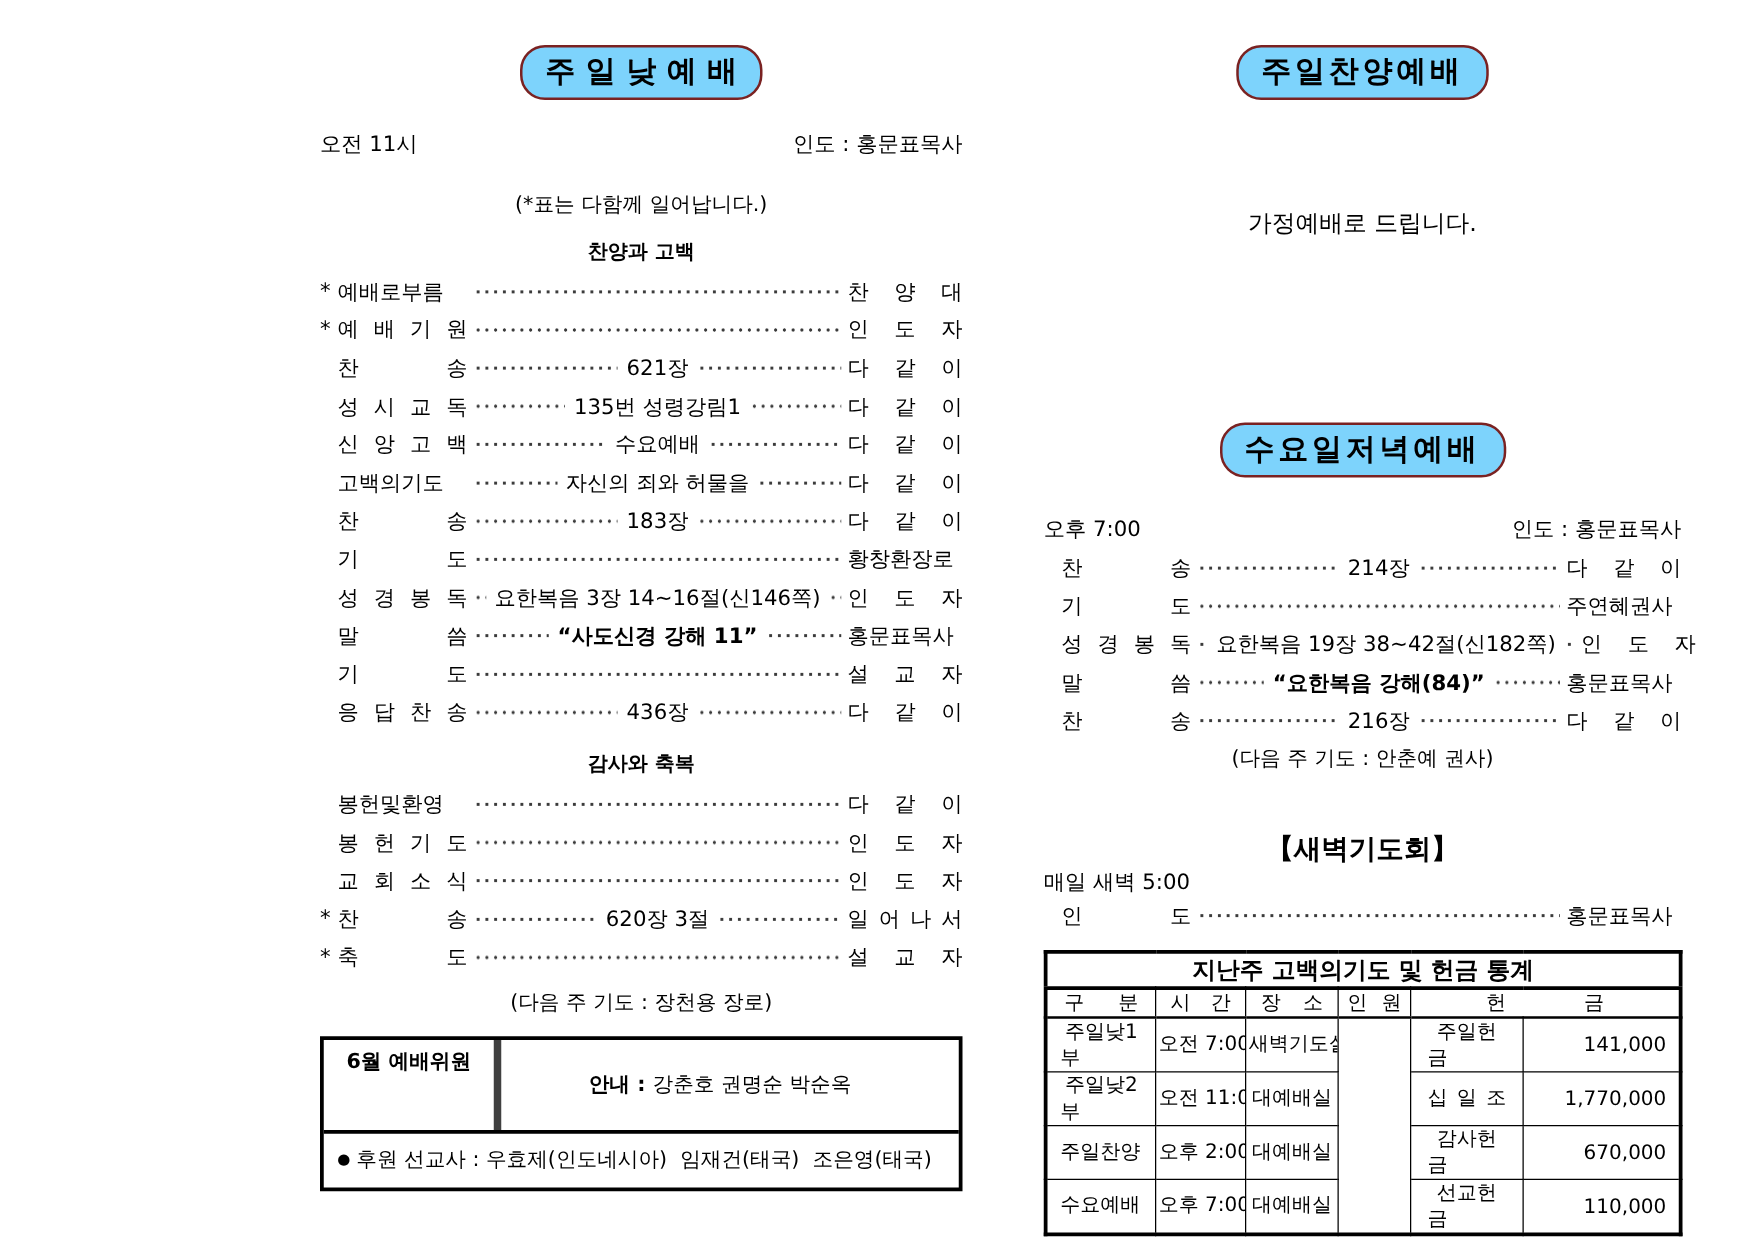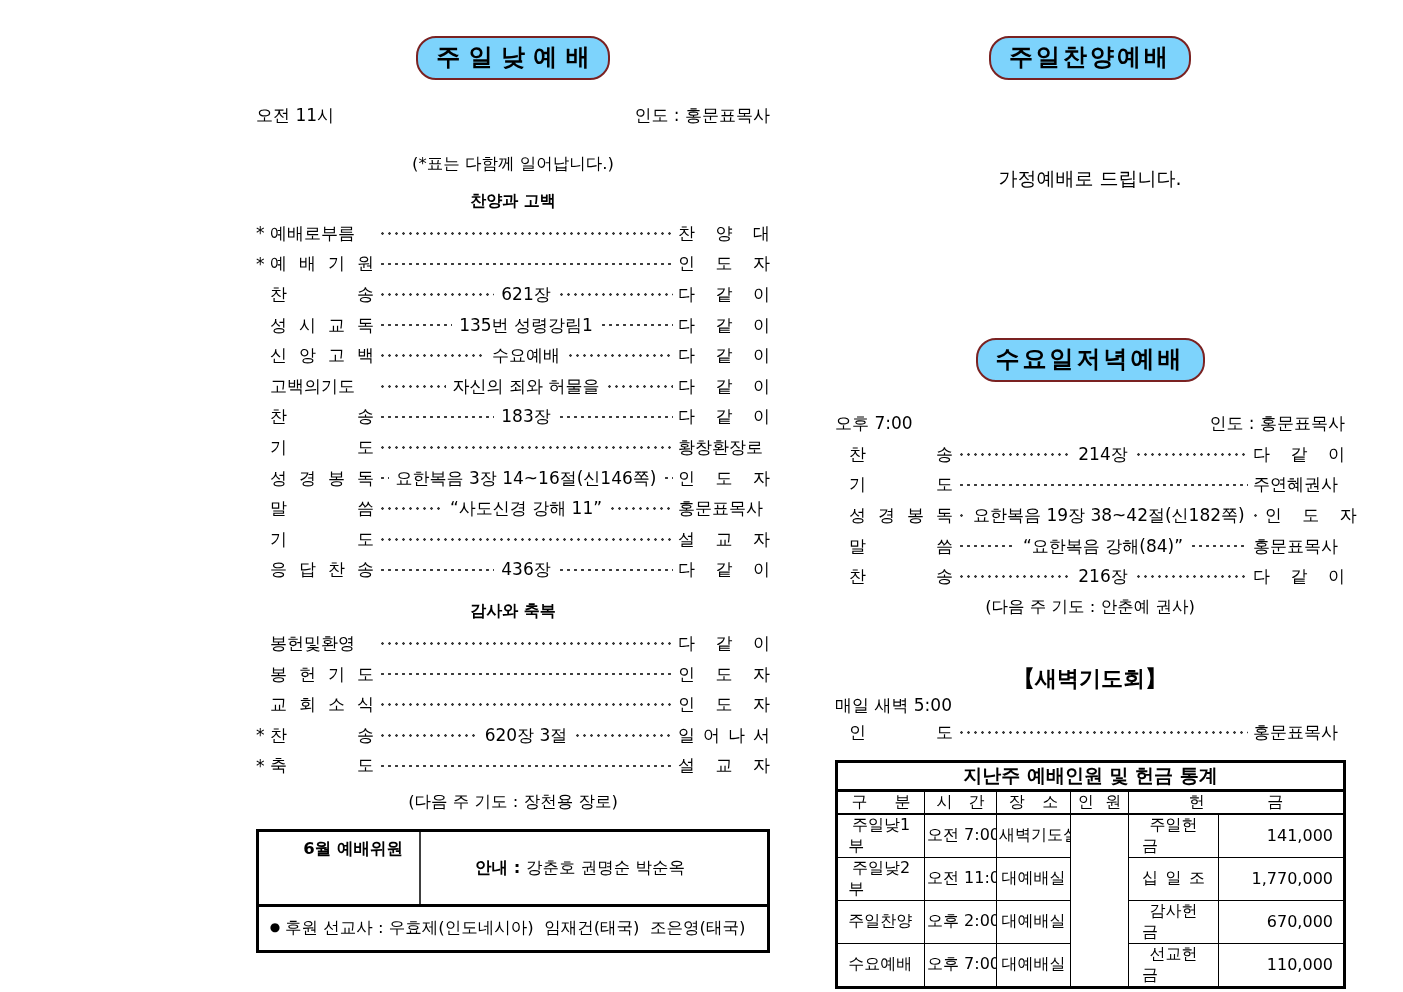--- a/index.html
+++ b/index.html
@@ -23,32 +23,32 @@
   .time-row{display:flex;justify-content:space-between;font-size:17px;margin-top:24px;gap:30px;}
   .note{text-align:center;font-size:16.5px;margin-top:26px;white-space:pre;}
   .sec-head{text-align:center;font-weight:bold;font-size:16px;margin:16px 0 6px;}
 
   .rows{margin-top:4px;}
   .wrow{display:flex;align-items:center;height:30.6px;font-size:17px;white-space:nowrap;}
   .star{width:14px;flex:0 0 14px;}
   .rlabel{display:inline-block;width:104px;flex:0 0 104px;text-align-last:justify;}
   .rright{display:inline-block;width:92px;flex:0 0 92px;text-align-last:justify;}
   .rcenter{flex:0 0 auto;padding:0 2px;}
-  .rcenter.bold{font-weight:normal;}
+  .rcenter.bold{font-weight:bold;}
   .dots{
     flex:1 1 10px;align-self:stretch;margin:0 5px;min-width:8px;
     background-image:radial-gradient(circle at center,#3a3a3a 1.1px,rgba(0,0,0,0) 1.5px);
     background-size:7px 100%;background-repeat:repeat-x;
   }
 
   
   .cbox{border:3px solid #000;margin-top:16px;font-size:16.5px;}
   .cbox-header{display:flex;border-bottom:3px solid #000;align-items:stretch;}
-  .cbox-title{flex:0 0 128px;border-right:2px solid #404040;text-align:right;font-weight:bold;padding:6px 16px;}
-  .cbox-guide{flex:1;padding:6px 6px 6px 12px;white-space:pre;}
+  .cbox-title{flex:0 0 128px;border-right:6px solid #404040;text-align:center;font-weight:bold;padding:6px 4px;}
+  .cbox-guide{flex:1;padding:6px 6px 6px 28px;white-space:pre;}
   .cbox-guide .glabel{font-weight:bold;}
   .cbox-body{padding:8px 6px 10px 6px;}
   .cline{display:flex;line-height:25px;white-space:pre;}
   .cline .bullet{flex:0 0 20px;text-align:center;font-size:12px;}
 
   
   .dawn-title{text-align:center;font-weight:bold;font-size:22px;margin-top:46px;}
   .dawn-time{font-size:17px;}
 
   
@@ -282,21 +282,21 @@
     <colgroup>
         <col style="width:88px">
         <col style="width:72px">
         <col style="width:74px">
         <col style="width:58px">
         <col style="width:90px">
         <col style="width:126px">
       </colgroup>
     <thead>
       <tr>
-          <td class="title-cell" colspan="6">지난주 예배인원 및 헌금 통계</td>
+          <td class="title-cell" colspan="6">지난주 고백의기도 및 헌금 통계</td>
         </tr>
       <tr class="hdr">
         <th><span class="hdr-spread">구 분</span></th>
         <th><span class="hdr-spread">시 간</span></th>
         <th><span class="hdr-spread">장 소</span></th>
         <th><span class="hdr-spread" style="width:82%">인 원</span></th>
         <th colspan="2"><span class="hdr-spread" style="width:45%">헌 금</span></th>
       </tr>
     </thead>
     <tbody>

